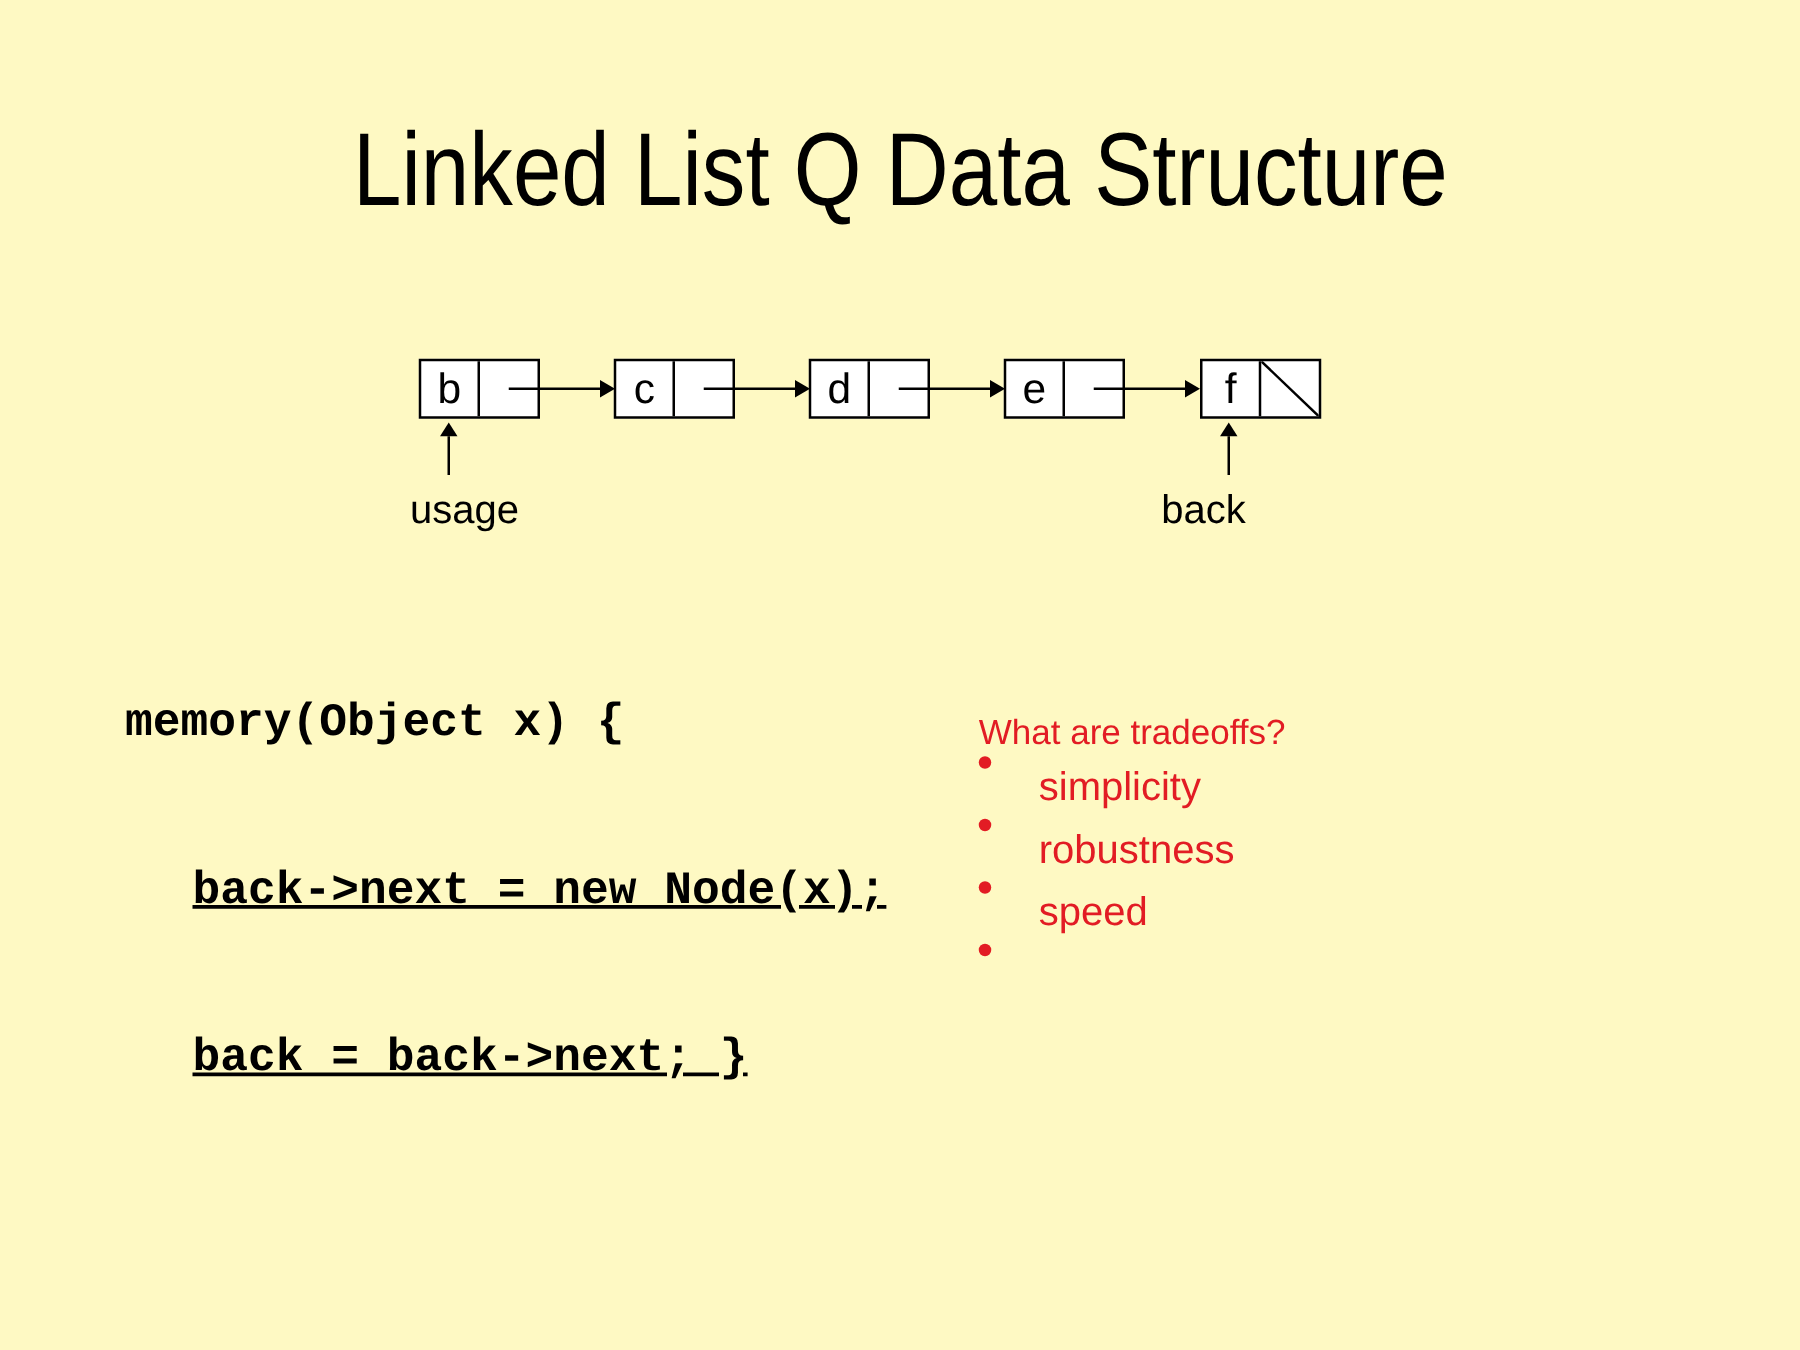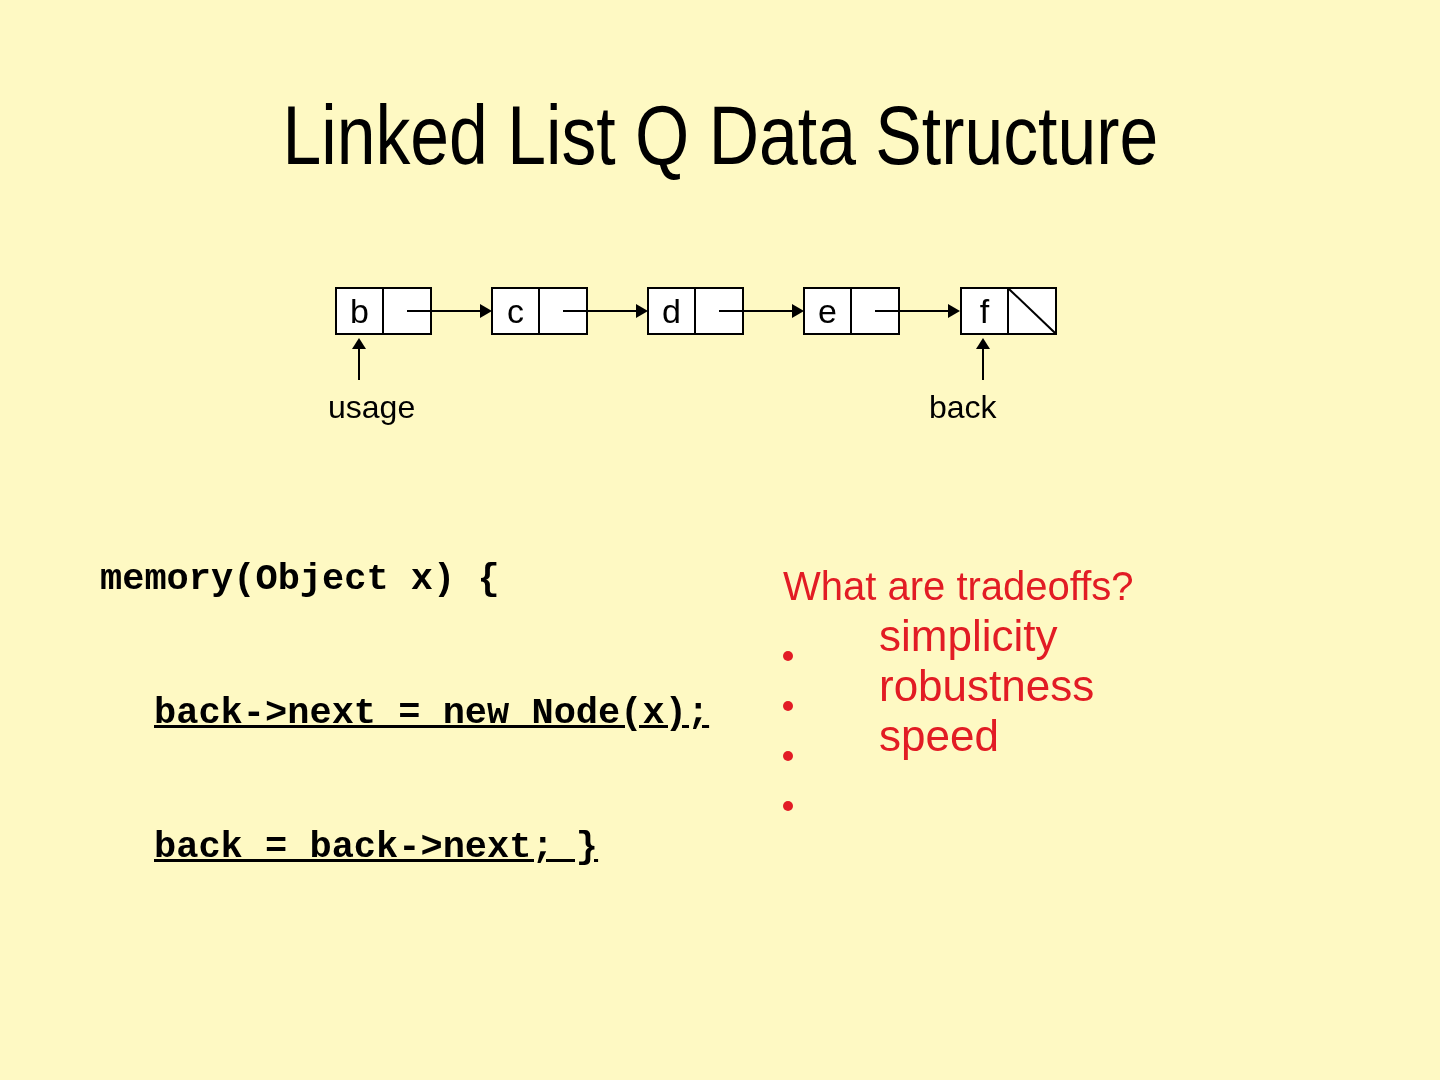--- a/index.html
+++ b/index.html
@@ -56,22 +56,22 @@
     position:absolute;left:100px;top:470px;
     font-family:"Liberation Mono",monospace;
     font-weight:bold;font-size:37px;
     color:#000;white-space:pre;
   }
   .code-line{height:50px;line-height:50px;}
   .code-line.indent{padding-left:54px;text-decoration:underline;}
 
   
   .tradeoffs{position:absolute;left:783px;top:561px;color:#e21c24;}
-  .tradeoffs .heading{font-size:40px;height:50px;line-height:50px;}
-  .bullet-row{display:flex;align-items:flex-end;height:50px;font-size:44px;gap:48px;}
+  .tradeoffs .heading{font-size:28px;height:50px;line-height:50px;}
+  .bullet-row{display:flex;align-items:flex-start;height:50px;font-size:32px;}
   .bullet-dot{
     width:10px;height:10px;border-radius:50%;background:#e21c24;
     margin-right:38px;flex:0 0 auto;margin-top:-6px;
   }
 </style>
 </head>
 <body>
 
 <div class="slide">
 

